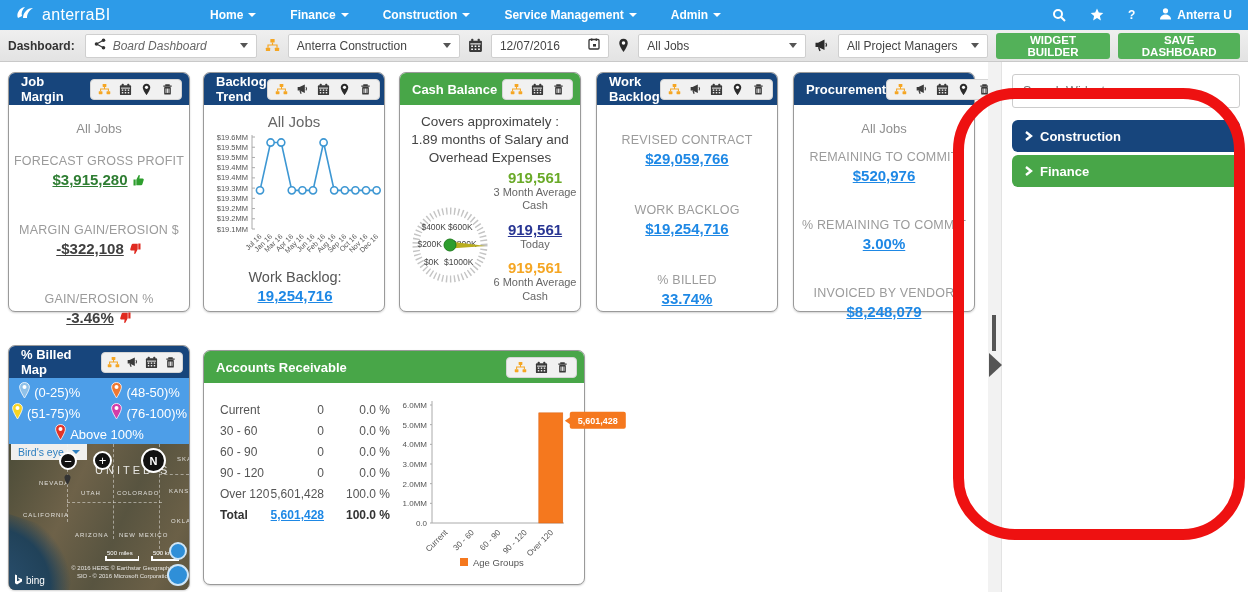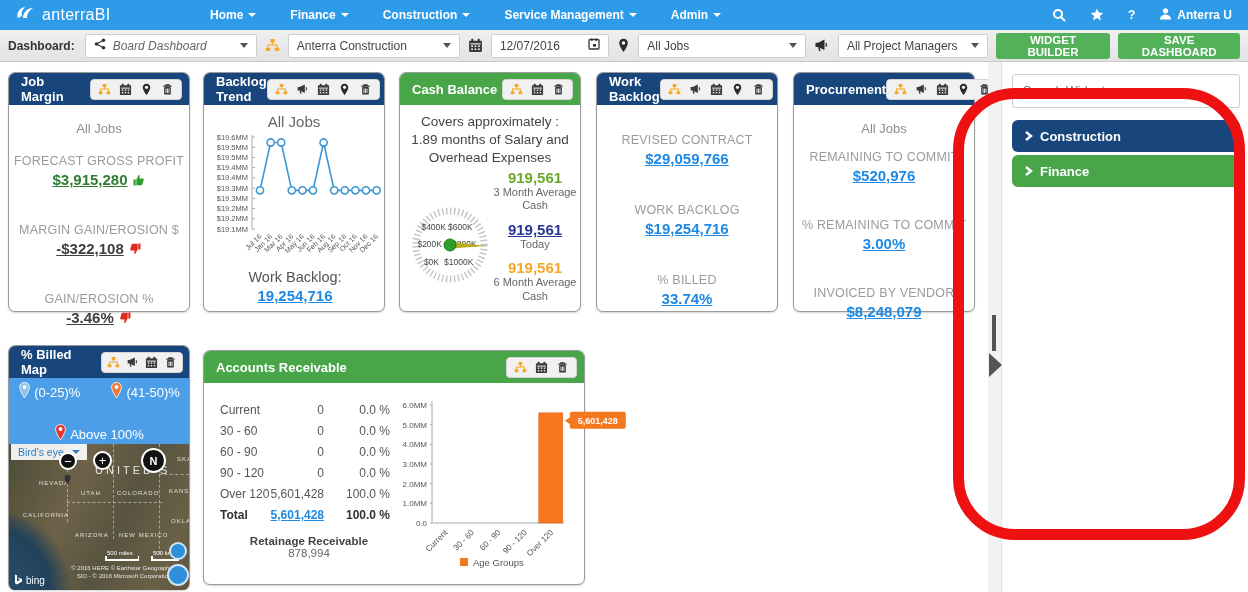--- a/index.html
+++ b/index.html
@@ -652,21 +652,37 @@
                 <path d="M6.5 0.5 C3.3 0.5 1.6 2.7 1.6 5.1 C1.6 8.6 6.5 16 6.5 16 S11.4 8.6 11.4 5.1 C11.4 2.7 9.7 0.5 6.5 0.5Z" fill="#8fc1e9" stroke="#ffffff" stroke-width=".8"></path>
                 <circle cx="6.5" cy="4.9" r="2" fill="#fff"></circle>
               </svg></span>
             <span>(0-25)%</span>
           </span>
         <span class="leg-item">
             <span class="map-pin"><svg width="13" height="17" viewBox="0 0 13 17">
                 <path d="M6.5 0.5 C3.3 0.5 1.6 2.7 1.6 5.1 C1.6 8.6 6.5 16 6.5 16 S11.4 8.6 11.4 5.1 C11.4 2.7 9.7 0.5 6.5 0.5Z" fill="#f07830" stroke="#ffffff" stroke-width=".8"></path>
                 <circle cx="6.5" cy="4.9" r="2" fill="#fff"></circle>
               </svg></span>
-            <span>(41-50)%</span>
+            <span>(48-50)%</span>
+          </span>
+      </div>
+      <div class="leg-row" style="top:25px;">
+        <span class="leg-item">
+            <span class="map-pin"><svg width="13" height="17" viewBox="0 0 13 17">
+                <path d="M6.5 0.5 C3.3 0.5 1.6 2.7 1.6 5.1 C1.6 8.6 6.5 16 6.5 16 S11.4 8.6 11.4 5.1 C11.4 2.7 9.7 0.5 6.5 0.5Z" fill="#f7d423" stroke="#ffffff" stroke-width=".8"></path>
+                <circle cx="6.5" cy="4.9" r="2" fill="#fff"></circle>
+              </svg></span>
+            <span>(51-75)%</span>
+          </span>
+        <span class="leg-item">
+            <span class="map-pin"><svg width="13" height="17" viewBox="0 0 13 17">
+                <path d="M6.5 0.5 C3.3 0.5 1.6 2.7 1.6 5.1 C1.6 8.6 6.5 16 6.5 16 S11.4 8.6 11.4 5.1 C11.4 2.7 9.7 0.5 6.5 0.5Z" fill="#d23ca8" stroke="#ffffff" stroke-width=".8"></path>
+                <circle cx="6.5" cy="4.9" r="2" fill="#fff"></circle>
+              </svg></span>
+            <span>(76-100)%</span>
           </span>
       </div>
       <div class="leg-row" style="top:46px;">
         <span class="leg-item">
             <span class="map-pin"><svg width="13" height="17" viewBox="0 0 13 17">
                 <path d="M6.5 0.5 C3.3 0.5 1.6 2.7 1.6 5.1 C1.6 8.6 6.5 16 6.5 16 S11.4 8.6 11.4 5.1 C11.4 2.7 9.7 0.5 6.5 0.5Z" fill="#e23428" stroke="#ffffff" stroke-width=".8"></path>
                 <circle cx="6.5" cy="4.9" r="2" fill="#fff"></circle>
               </svg></span>
             <span>Above 100%</span>
           </span>
@@ -784,24 +800,20 @@
         <span class="c1">Over 120</span>
         <span class="c2">5,601,428</span>
         <span class="c3">100.0 %</span>
       </div>
     <div class="ar-row ar-total" style="top:157px;">
         <span class="c1">Total</span>
         <span class="c2 val-link" style="text-decoration:underline;cursor:pointer;">5,601,428</span>
         <span class="c3">100.0 %</span>
       </div>
 
-    <div class="abs center-col" style="left:30px; top:184px; width:150px;">
-      <div style="font-size:11.5px; font-weight:bold; color:#444;">Retainage Receivable</div>
-      <div style="font-size:11.5px; color:#666;">878,994</div>
-    </div>
 
     <svg id="ar-svg" class="abs" style="left:188px; top:42px; overflow:visible;" width="240" height="185">
         <text x="35" y="15" font-size="8" text-anchor="end" fill="#555">6.0MM</text>
         <line x1="38" y1="12" x2="40" y2="12" stroke="#aaa"></line>
         <text x="35" y="34.66666666666667" font-size="8" text-anchor="end" fill="#555">5.0MM</text>
         <line x1="38" y1="31.666666666666668" x2="40" y2="31.666666666666668" stroke="#aaa"></line>
         <text x="35" y="54.333333333333336" font-size="8" text-anchor="end" fill="#555">4.0MM</text>
         <line x1="38" y1="51.333333333333336" x2="40" y2="51.333333333333336" stroke="#aaa"></line>
         <text x="35" y="74" font-size="8" text-anchor="end" fill="#555">3.0MM</text>
         <line x1="38" y1="71" x2="40" y2="71" stroke="#aaa"></line>

